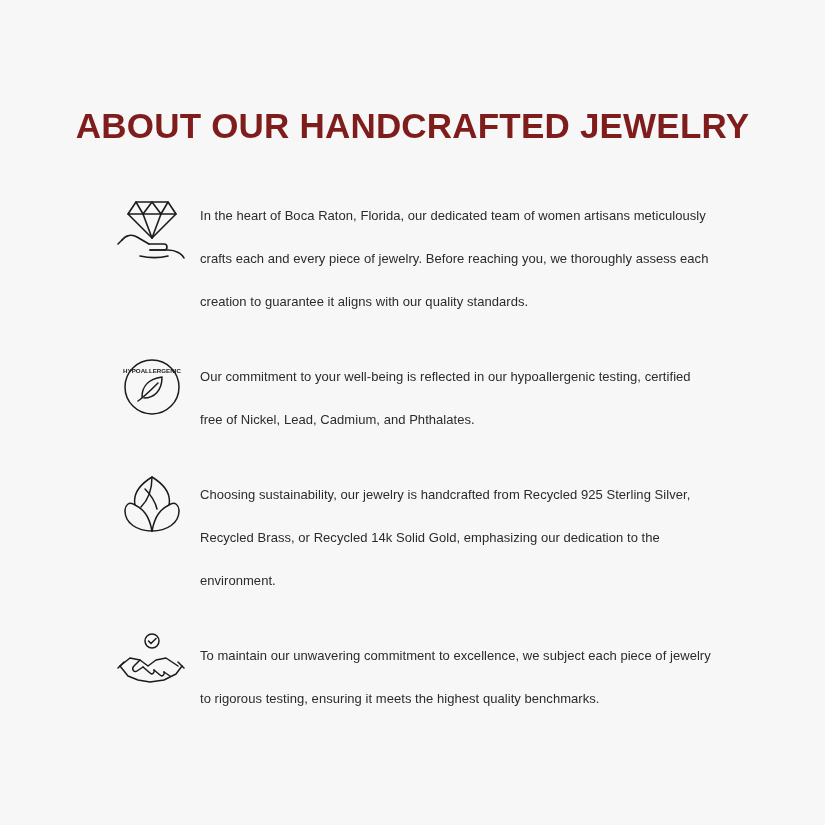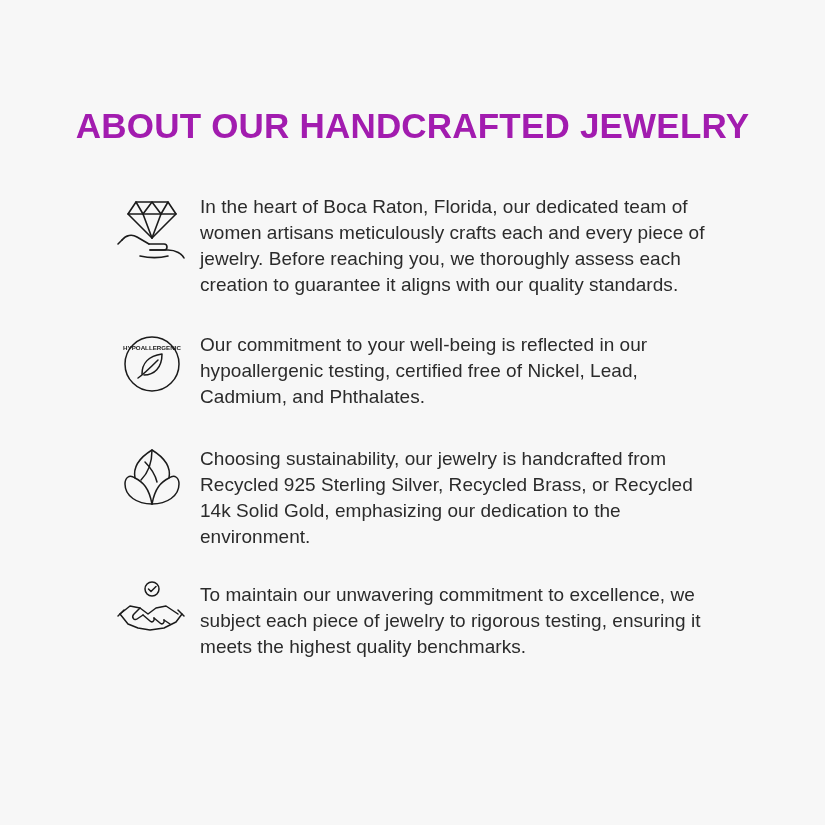--- a/index.html
+++ b/index.html
@@ -20,21 +20,21 @@
     box-sizing: border-box;
     padding: 0;
     position: relative;
   }
   .heading {
     text-align: center;
     font-weight: bold;
     font-size: 35px;
     line-height: 48px;
     letter-spacing: 0.2px;
-    color: #a21caf;
+    color: #7f1d1d;
     padding-top: 102px;
     padding-left: 60px;
     padding-right: 60px;
     margin: 0;
   }
   .features {
     margin-top: 40px;
     padding-left: 104px;
     padding-right: 112px;
   }
@@ -48,22 +48,22 @@
     width: 96px;
     height: 86px;
     display: flex;
     align-items: flex-start;
     justify-content: center;
     padding-top: 2px;
     box-sizing: border-box;
   }
   .feature-text {
     flex: 1 1 auto;
-    font-size: 19px;
-    line-height: 26px;
+    font-size: 13px;
+    line-height: 43px;
     color: #2b2b2b;
     padding-top: 4px;
     letter-spacing: 0.05px;
   }
   .f1 .feature-icon { height: 110px; }
   .f2 { margin-top: 6px; }
   .f3 { margin-top: 8px; }
   .f4 { margin-top: 8px; }
   svg { display: block; }
 </style>

